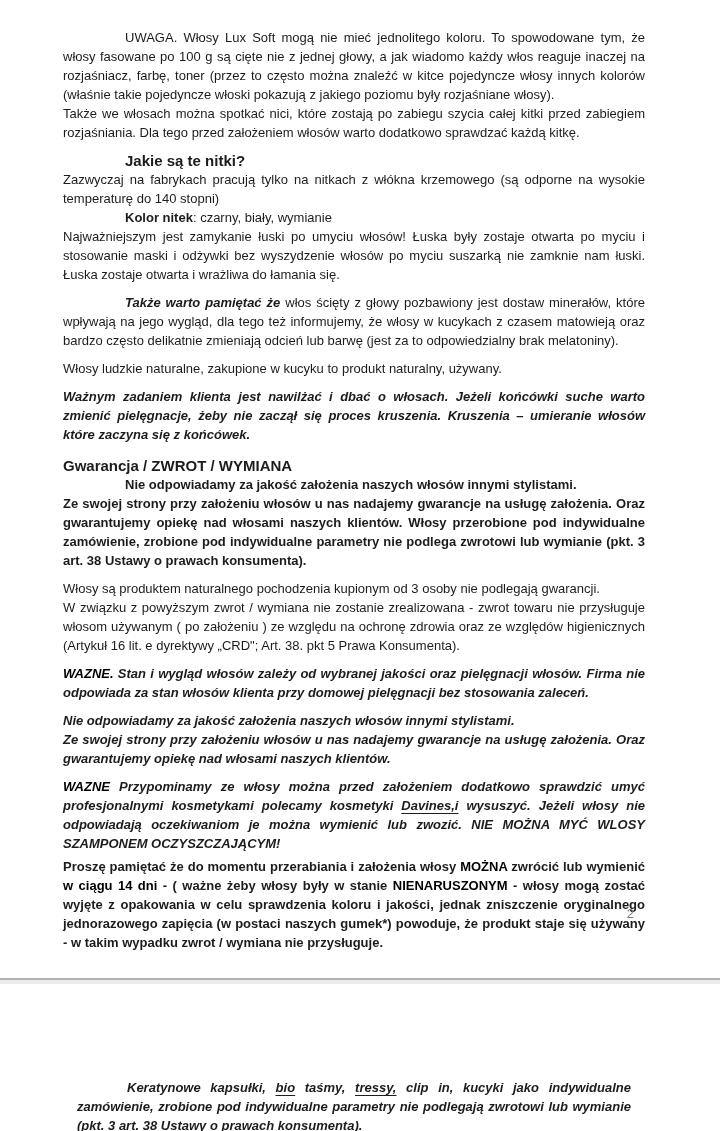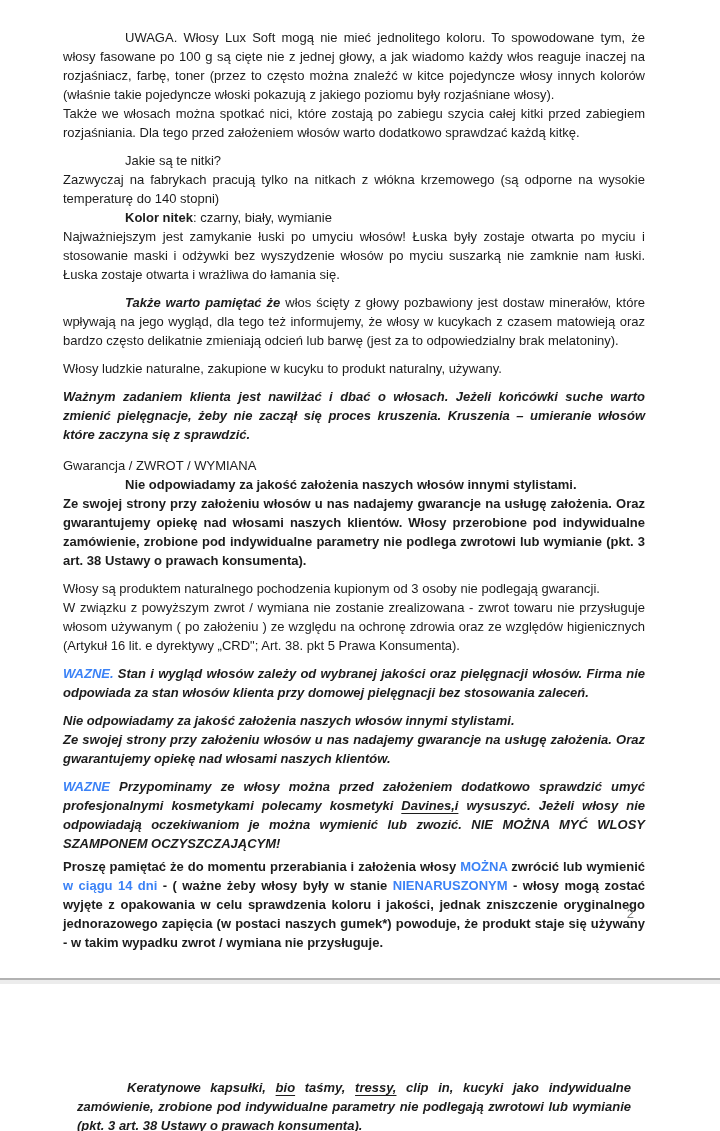--- a/index.html
+++ b/index.html
@@ -35,32 +35,32 @@
     text-align: justify;
   }
   .tight   { margin-bottom: 0; }
   .gap-lg  { margin-bottom: 12px; }
   .gap-sm  { margin-bottom: 4px; }
   .gap-md  { margin-bottom: 9px; }
   .indent  { text-indent: 62px; }
   .indent-sm { text-indent: 50px; }
   .b  { font-weight: bold; }
   .bi { font-weight: bold; font-style: italic; }
-  .red { color: #3b82f6; }
+  .red { color: #000000; }
   .squiggle {
     text-decoration-line: underline;
     text-decoration-style: wavy;
     text-decoration-color: #c00000;
     text-decoration-thickness: 1px;
     text-underline-offset: 3px;
     text-decoration: underline;
   }
   .heading {
-    font-weight: normal;
-    font-size: 13px;
+    font-weight: bold;
+    font-size: 15px;
   }
   .page-number {
     position: absolute;
     top: 906px;
     right: 86px;
     font-size: 13px;
     color: #7a7a7a;
   }
   .page-separator {
     box-sizing: border-box;
@@ -84,21 +84,21 @@
   <p class="par tight">Zazwyczaj na fabrykach pracują tylko na nitkach z włókna krzemowego (są odporne na wysokie temperaturę do 140 stopni)</p>
 
   <p class="par indent tight"><span class="b">Kolor nitek</span><span>: czarny, biały, wymianie</span></p>
 
   <p class="par gap-md">Najważniejszym jest zamykanie łuski po umyciu włosów! Łuska były zostaje otwarta po myciu i stosowanie maski i odżywki bez wyszydzenie włosów po myciu suszarką nie zamknie nam łuski. Łuska zostaje otwarta i wrażliwa do łamania się.</p>
 
   <p class="par indent gap-md"><span class="bi">Także warto pamiętać że</span><span> włos ścięty z głowy pozbawiony jest dostaw minerałów, które wpływają na jego wygląd, dla tego też informujemy, że włosy w kucykach z czasem matowieją oraz bardzo często delikatnie zmieniają odcień lub barwę (jest za to odpowiedzialny brak melatoniny).</span></p>
 
   <p class="par gap-md">Włosy ludzkie naturalne, zakupione w kucyku to produkt naturalny, używany.</p>
 
-  <p class="par bi gap-lg">Ważnym zadaniem klienta jest nawilżać i dbać o włosach. Jeżeli końcówki suche warto zmienić pielęgnacje, żeby nie zaczął się proces kruszenia. Kruszenia – umieranie włosów które zaczyna się z sprawdzić.</p>
+  <p class="par bi gap-lg">Ważnym zadaniem klienta jest nawilżać i dbać o włosach. Jeżeli końcówki suche warto zmienić pielęgnacje, żeby nie zaczął się proces kruszenia. Kruszenia – umieranie włosów które zaczyna się z końcówek.</p>
 
   <p class="par tight heading">Gwarancja / ZWROT / WYMIANA</p>
 
   <p class="par indent tight b">Nie odpowiadamy za jakość założenia naszych włosów innymi stylistami.</p>
 
   <p class="par b gap-md">Ze swojej strony przy założeniu włosów u nas nadajemy gwarancje na usługę założenia. Oraz gwarantujemy opiekę nad włosami naszych klientów. Włosy przerobione pod indywidualne zamówienie, zrobione pod indywidualne parametry nie podlega zwrotowi lub wymianie (pkt. 3 art. 38 Ustawy o prawach konsumenta).</p>
 
   <p class="par gap-md"><span>Włosy są produktem naturalnego pochodzenia kupionym od 3 osoby nie podlegają gwarancji.</span><br><span>W związku z powyższym zwrot / wymiana nie zostanie zrealizowana - zwrot towaru nie przysługuje włosom używanym ( po założeniu ) ze względu na ochronę zdrowia oraz ze względów higienicznych (Artykuł 16 lit. e dyrektywy „CRD"; Art. 38. pkt 5 Prawa Konsumenta).</span></p>
 
   <p class="par bi gap-md"><span class="red">WAZNE.</span><span> Stan i wygląd włosów zależy od wybranej jakości oraz pielęgnacji włosów. Firma nie odpowiada za stan włosów klienta przy domowej pielęgnacji bez stosowania zaleceń.</span></p>

